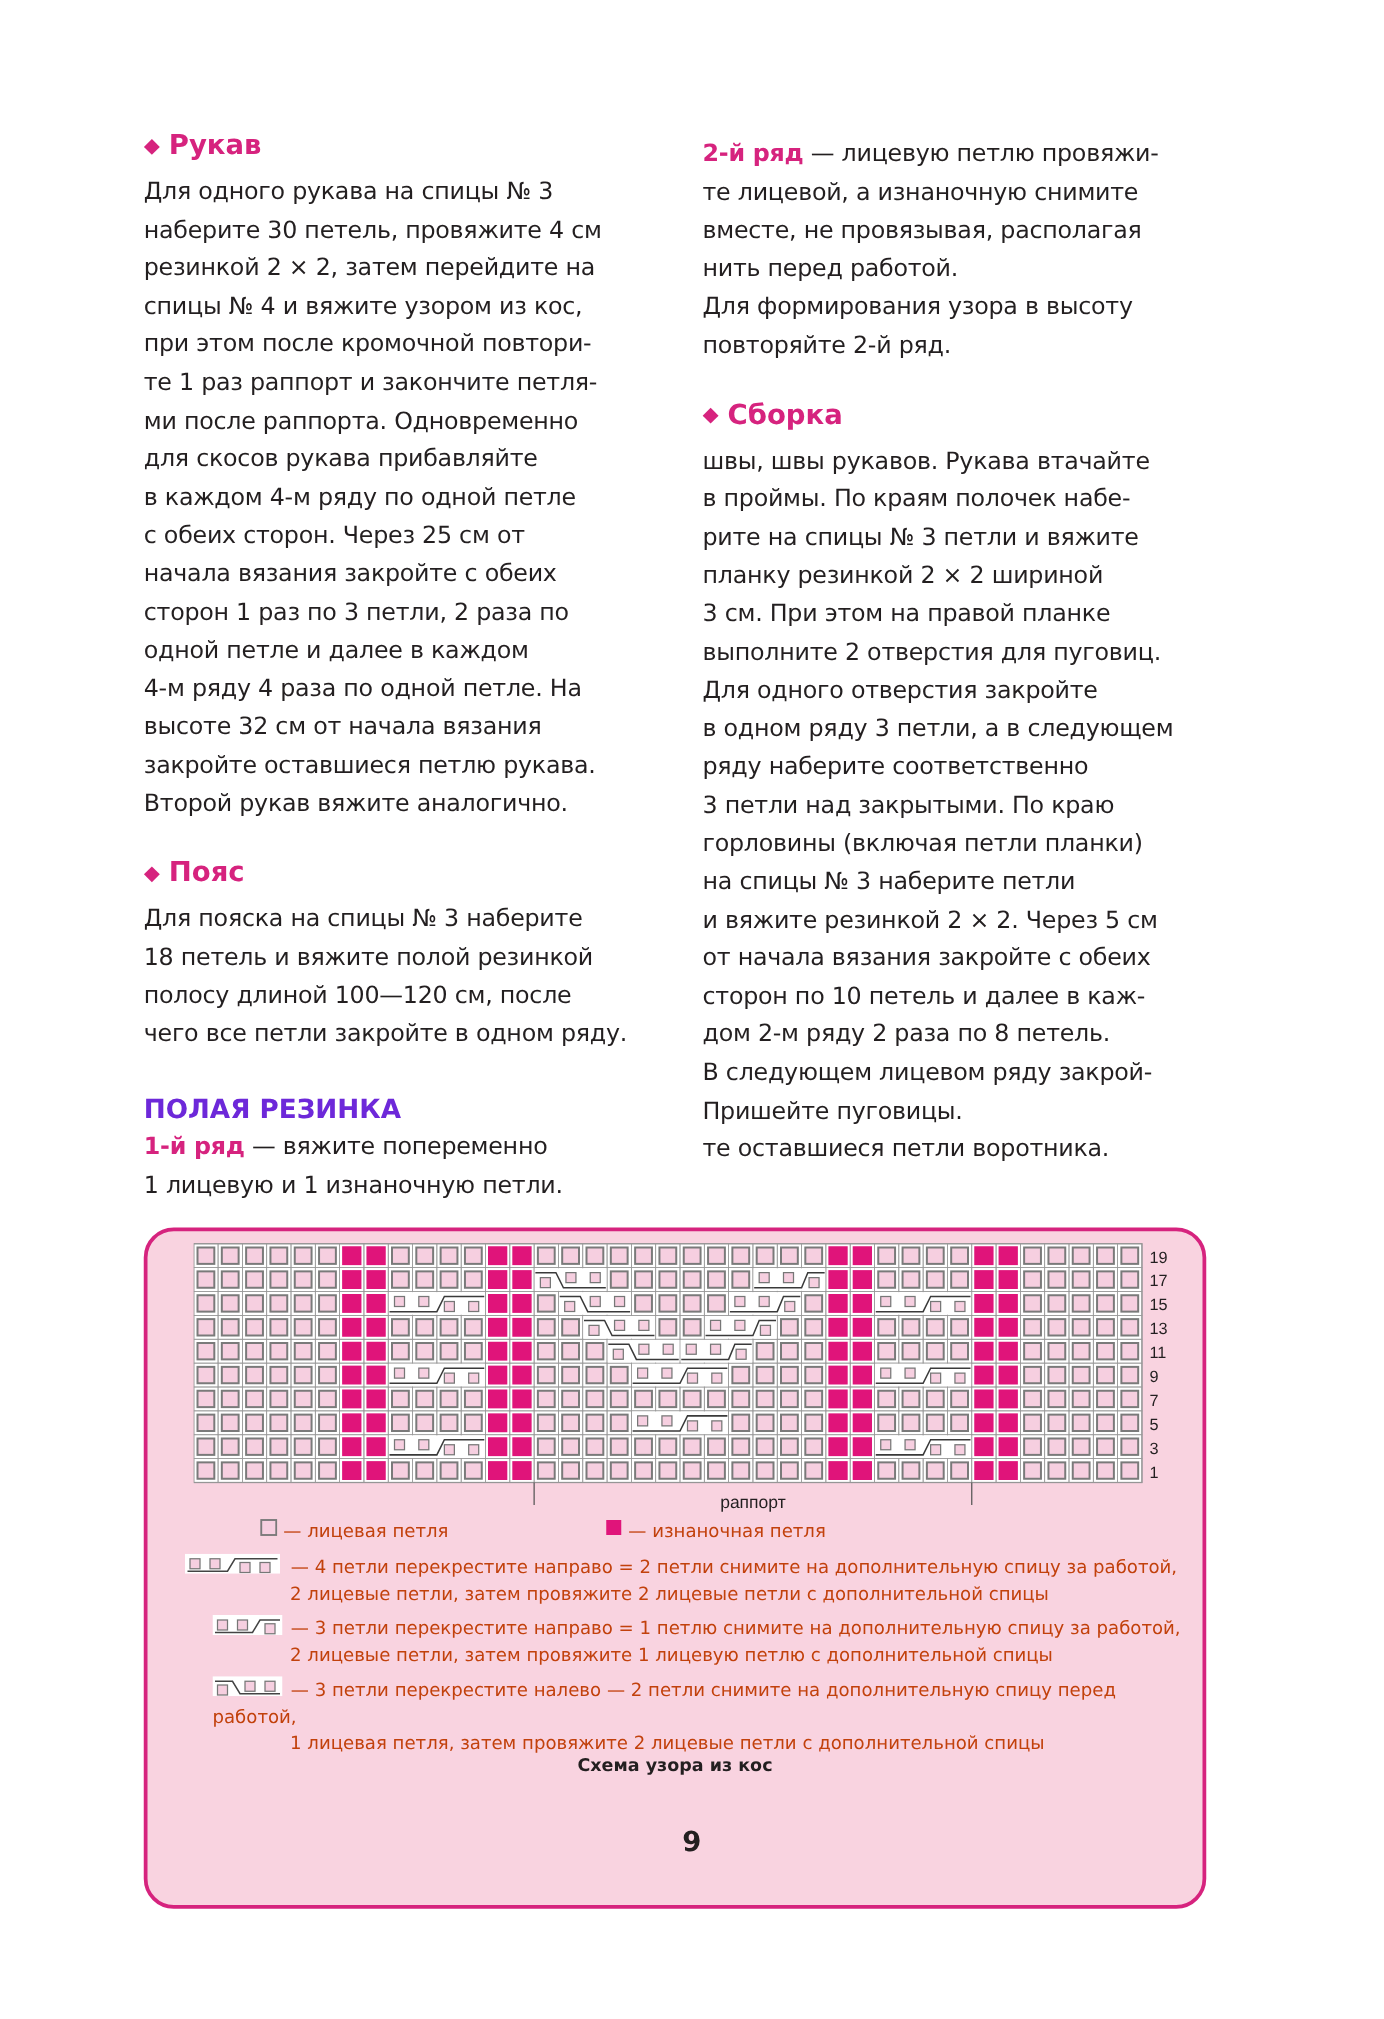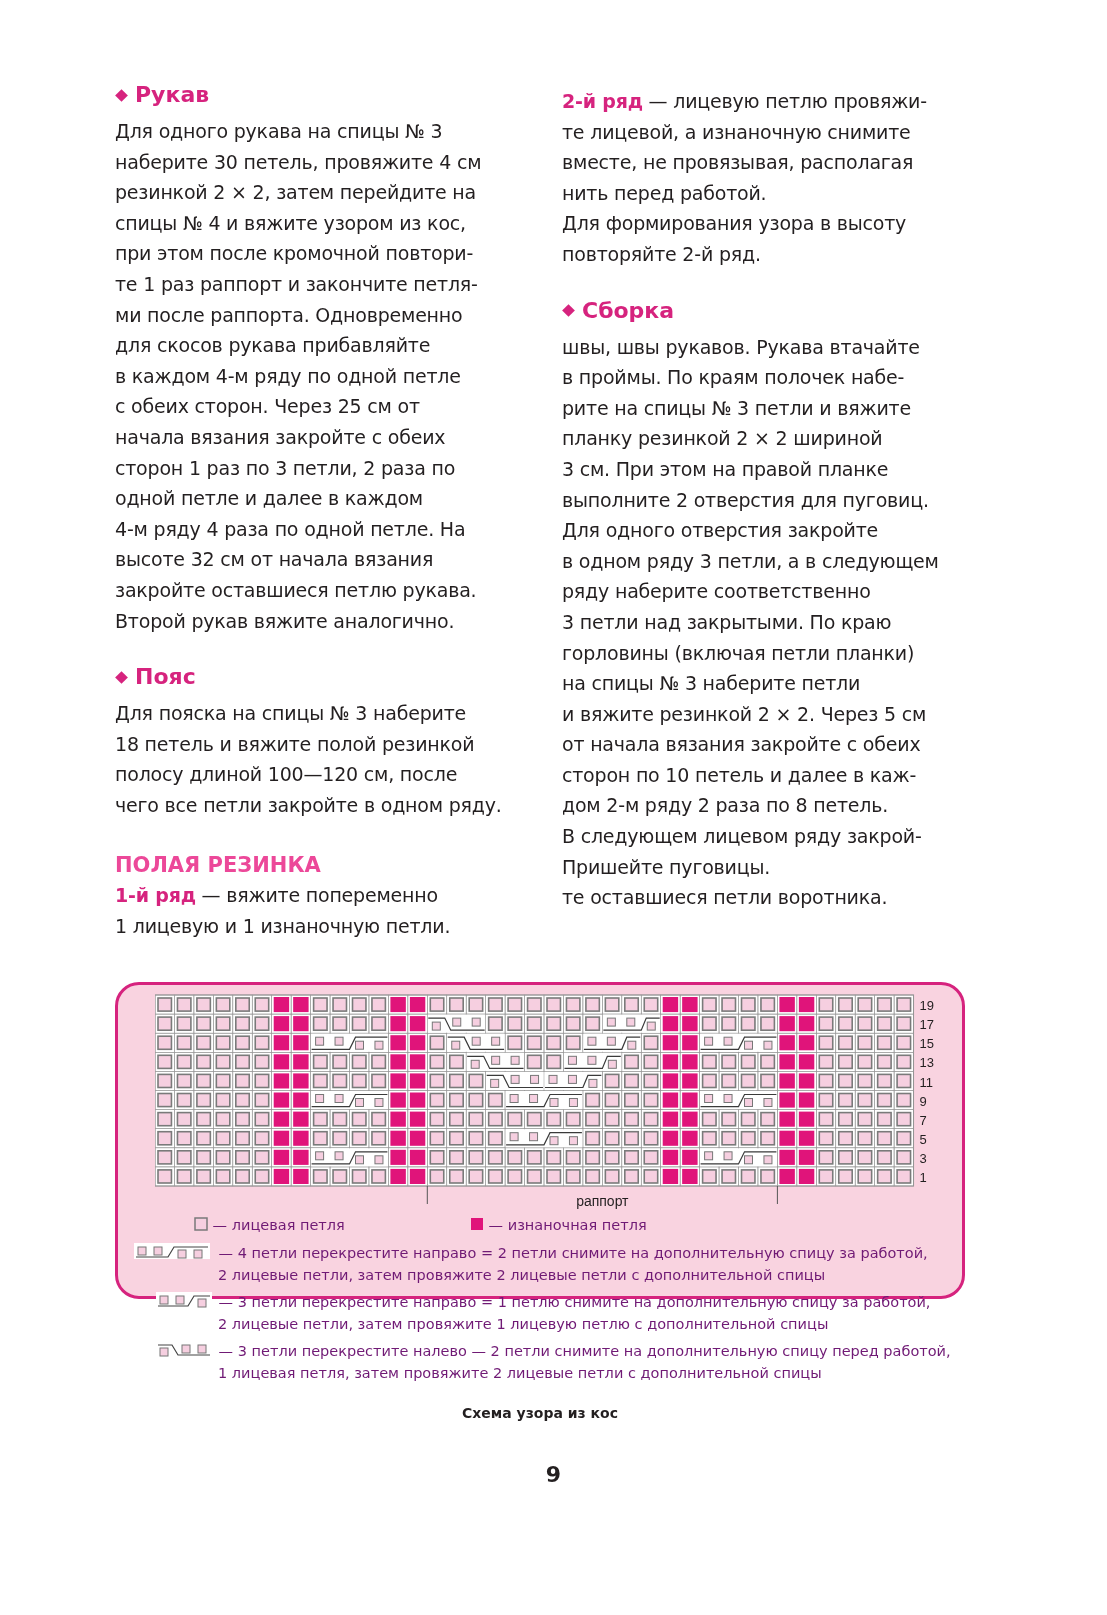--- a/index.html
+++ b/index.html
@@ -1,34 +1,34 @@
 <!DOCTYPE html>
 <html><head>
 <meta charset="utf-8">
 <style>
   html, body { margin: 0; padding: 0; background: #ffffff; }
   body { width: 1107px; height: 1615px; position: relative; overflow: hidden;
          font-family: "DejaVu Sans", "Liberation Sans", sans-serif; color: #231f20; }
-  .col { position: absolute; top: 80px; width: 420px; }
+  .col { position: absolute; top: 102px; width: 420px; }
   .col.left { left: 115px; }
   .col.right { left: 562px; width: 430px; }
   .heading { font-weight: bold; color: #d6237e; font-size: 22px; line-height: 30px; margin: 0 0 6px 0;
              display: flex; align-items: center; }
   .heading .diamond { display: inline-block; width: 9px; height: 9px; background: #d6237e;
                       transform: rotate(45deg); margin-right: 9px; margin-left: 2px; }
   .para { font-size: 19px; line-height: 30.6px; margin: 0; letter-spacing: -0.2px; }
   .para .line { display: block; white-space: nowrap; }
   .gap { height: 26px; }
-  .subhead { font-weight: bold; color: #ec4899; font-size: 21px; line-height: 30px; margin-top: 6px; }
+  .subhead { font-weight: bold; color: #6d28d9; font-size: 21px; line-height: 30px; margin-top: 6px; }
   .row-label { color: #d6237e; font-weight: bold; }
 
-  .chart-box { position: absolute; left: 115px; top: 982px; width: 850px; height: 317px;
+  .chart-box { position: absolute; left: 115px; top: 982px; width: 850px; height: 545px;
                background: #f9d3e0; border: 3px solid #d6237e; border-radius: 24px; box-sizing: border-box; }
   #grid { position: absolute; left: 37px; top: 8px; }
-  .legend { position: absolute; font-size: 14.5px; line-height: 21px; color: #701a75; }
+  .legend { position: absolute; font-size: 14.5px; line-height: 21px; color: #c2410c; margin-left: 14px; }
   .legend .sym { display: inline-block; vertical-align: middle; }
   .caption { position: absolute; left: 0; right: 0; top: 420px; text-align: center; font-weight: bold; font-size: 14px; }
   .page-num { position: absolute; top: 1462px; left: 0; width: 1107px; text-align: center; font-weight: bold; font-size: 22px; }
 </style>
 </head>
 <body>
 
 <div class="col left">
   <div class="heading">
     <span class="diamond"></span>

